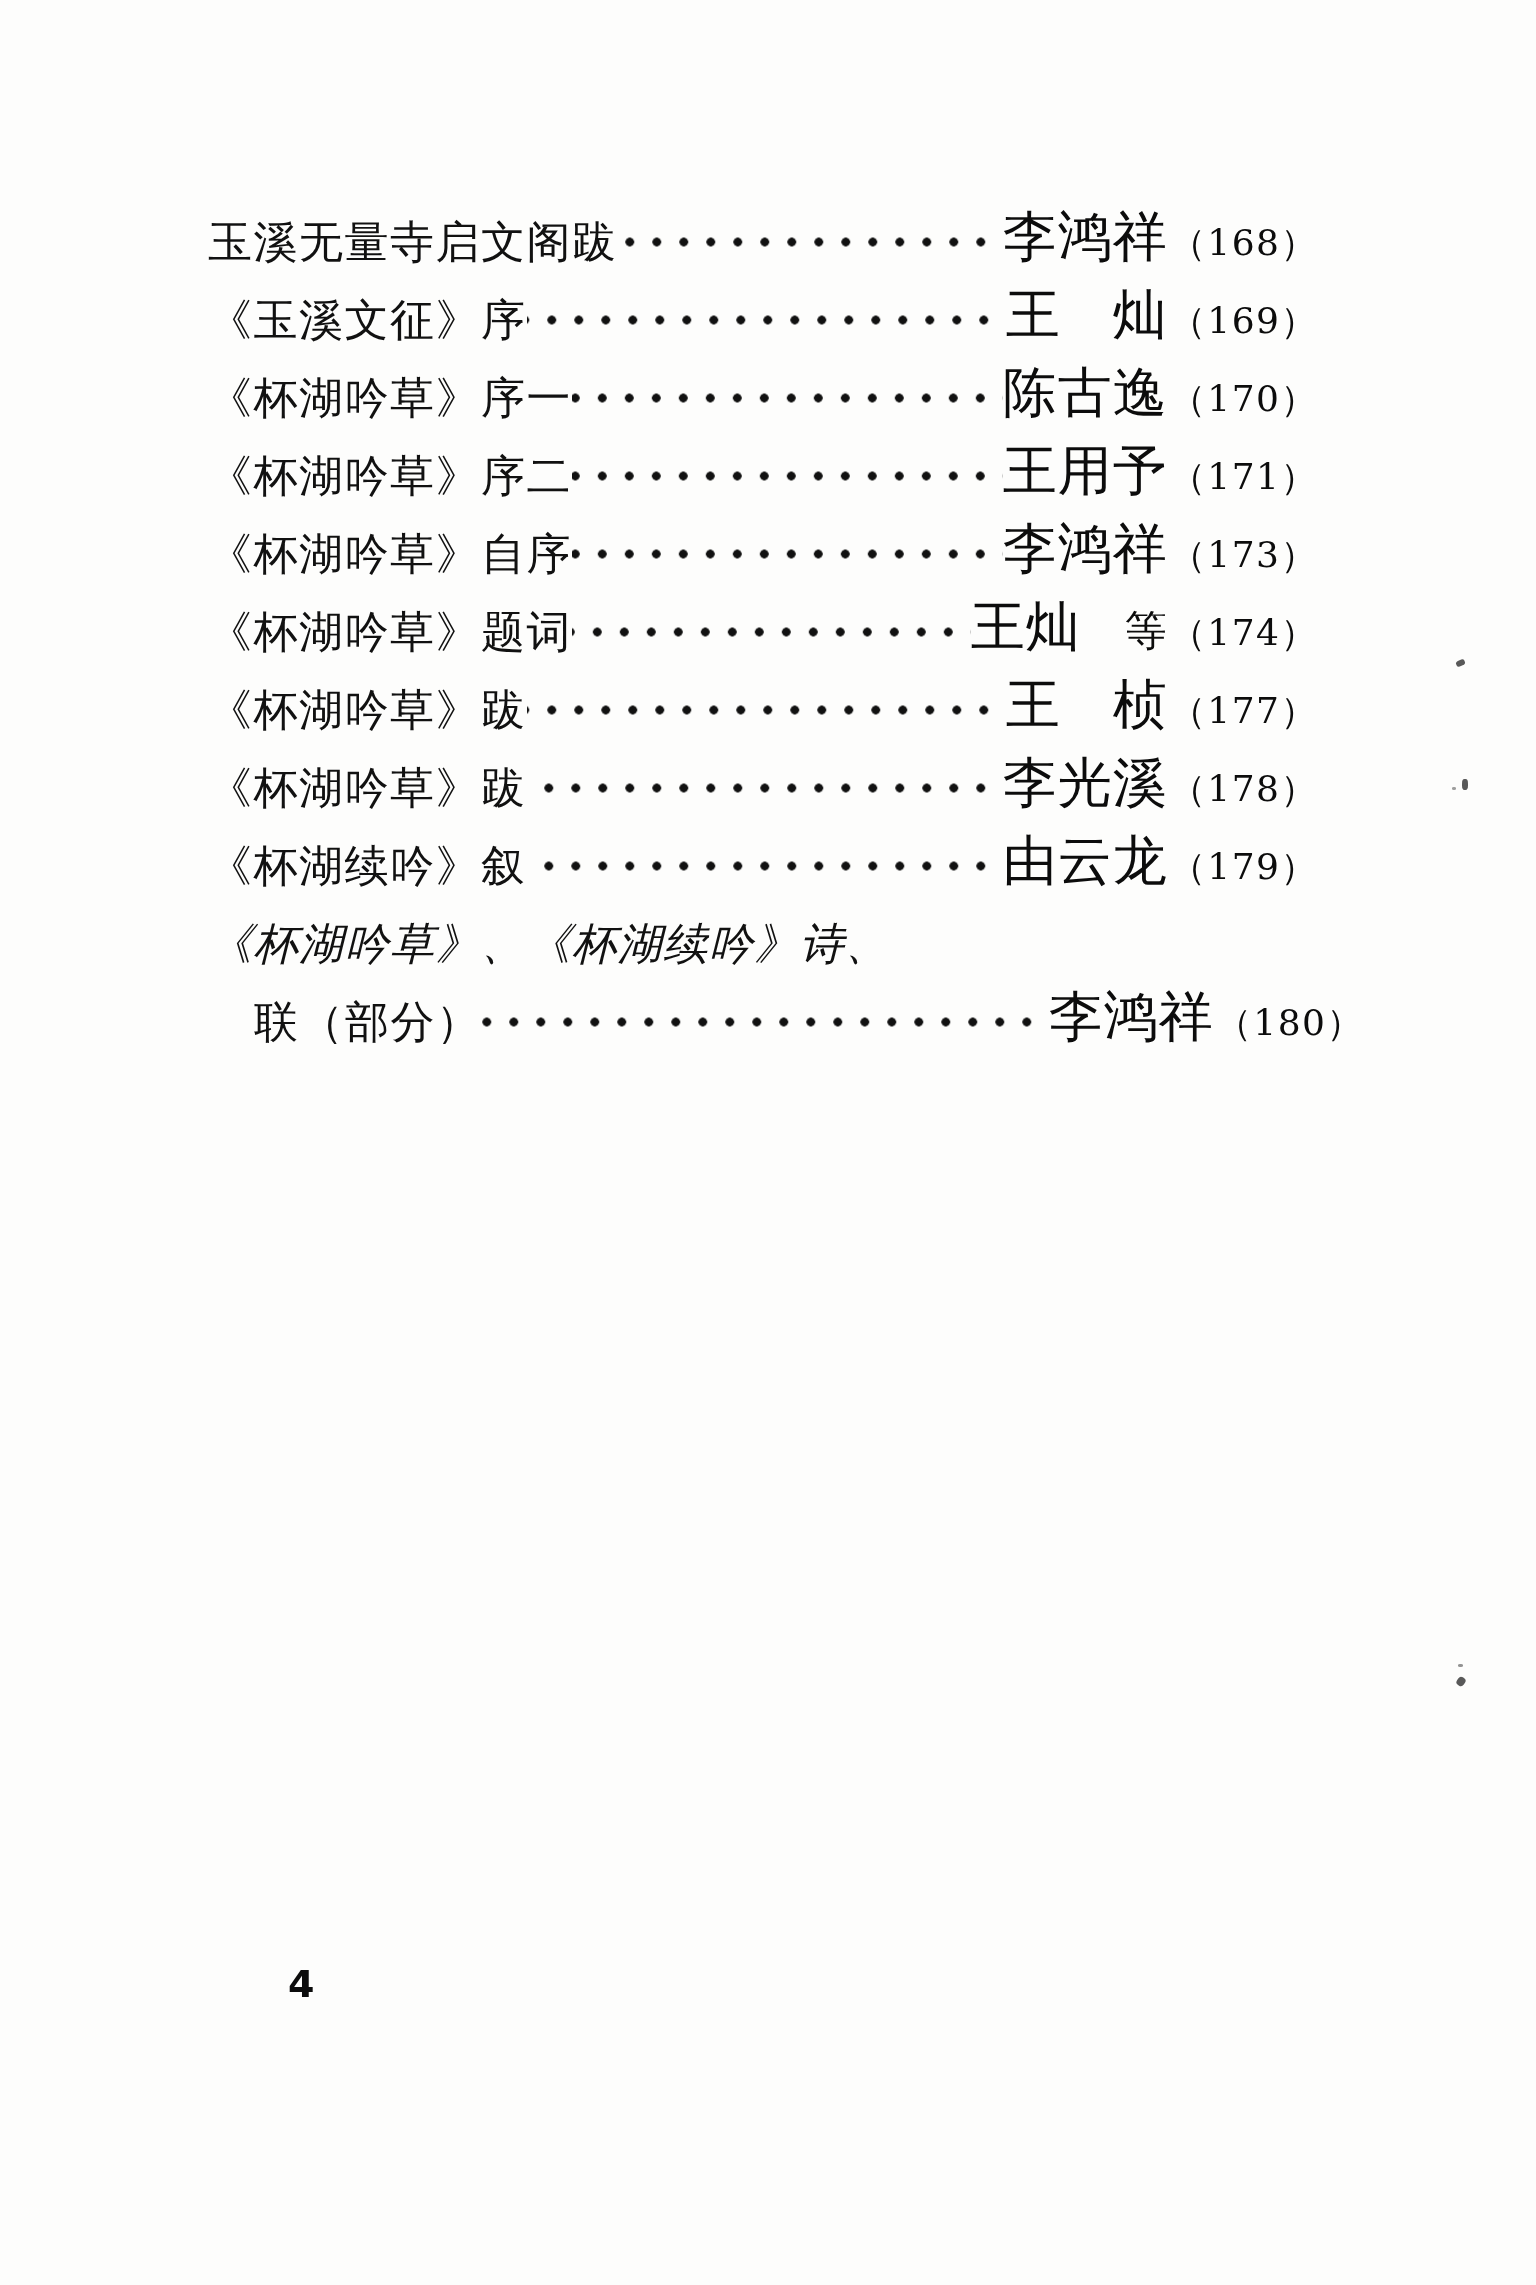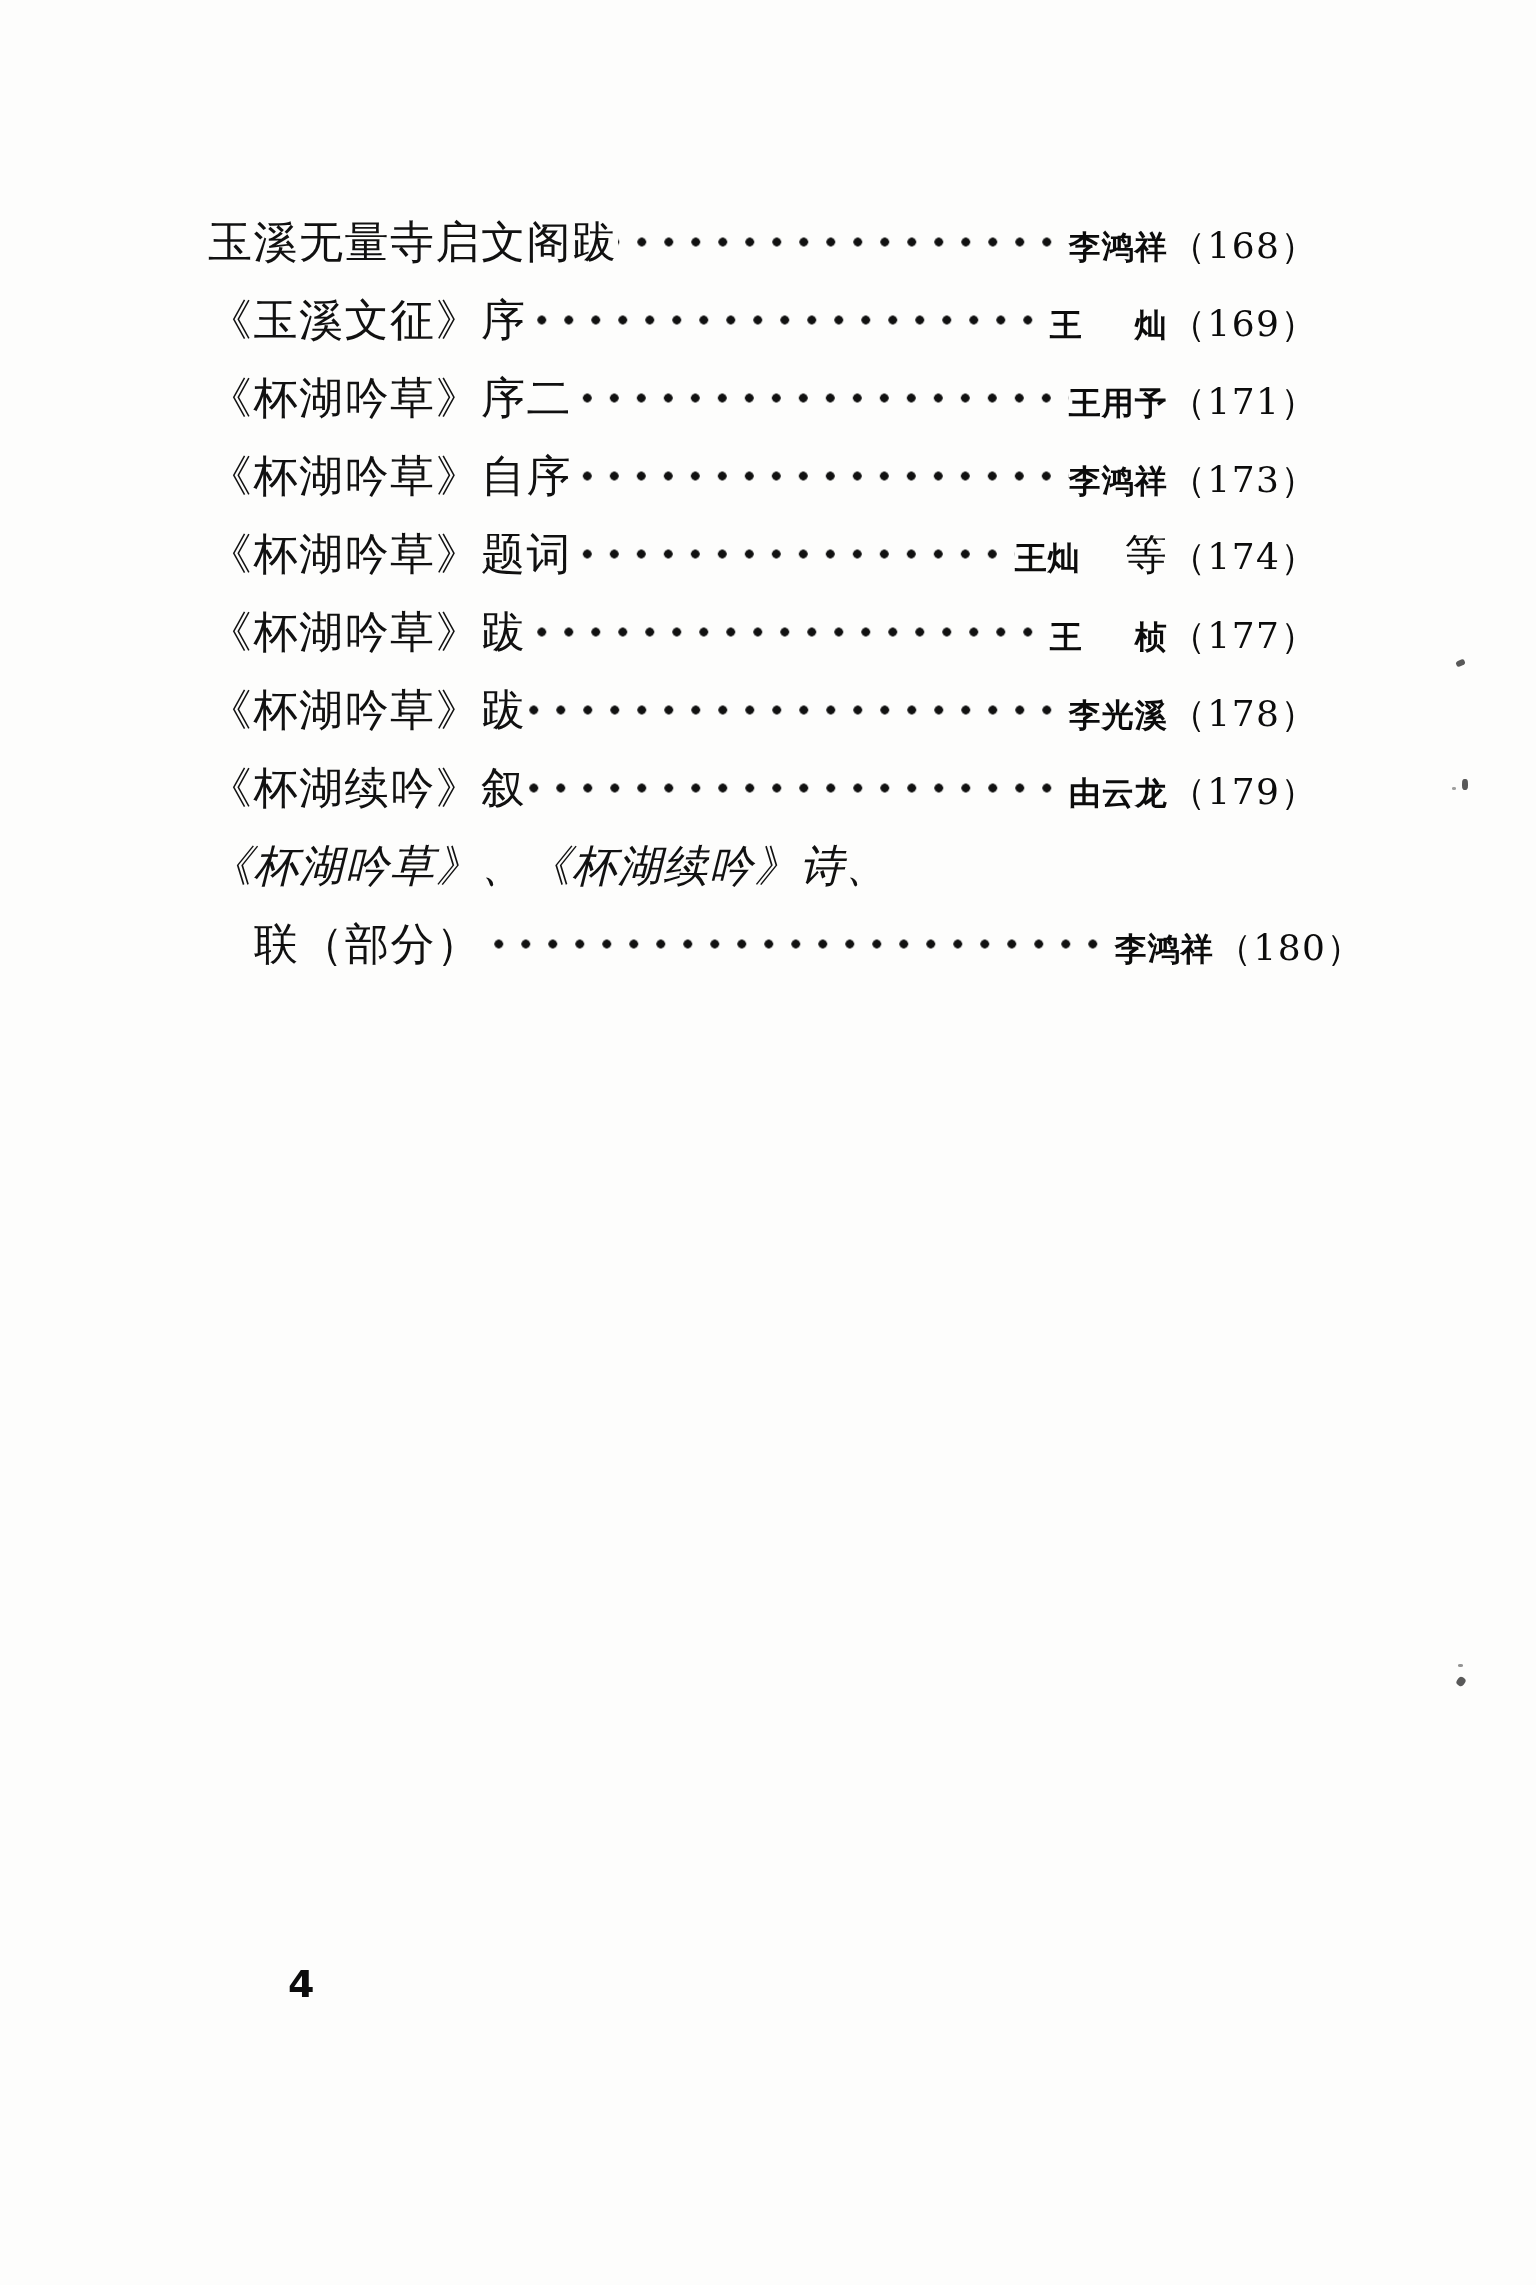--- a/index.html
+++ b/index.html
@@ -73,24 +73,24 @@
   .entry-tail {
     flex: 0 0 auto;
     display: flex;
     align-items: baseline;
     font-size: 44px;
     line-height: 1;
     color: #0c0c0c;
   }
 
   .author {
-    font-weight: 700;
+    font-weight: 400;
     letter-spacing: 1px;
     font-family: "DejaVu Sans", "Liberation Sans", sans-serif;
-    font-size: 32px;
+    font-size: 54px;
   }
 
   
   .author.spread {
     display: inline-block;
   }
   .author.spread .gap {
     display: inline-block;
     width: 52px;
   }
@@ -160,20 +160,28 @@
 
     <div class="toc-entry">
       <span class="entry-title">《玉溪文征》序</span>
       <span class="leader"></span>
       <span class="entry-tail">
         <span class="author spread"><span>王</span><span class="gap"></span><span>灿</span></span>
         <span class="pagenum">（169）</span>
       </span>
     </div>
 
+    <div class="toc-entry">
+      <span class="entry-title">《杯湖吟草》序一</span>
+      <span class="leader"></span>
+      <span class="entry-tail">
+        <span class="author">陈古逸</span>
+        <span class="pagenum">（170）</span>
+      </span>
+    </div>
 
     <div class="toc-entry">
       <span class="entry-title">《杯湖吟草》序二</span>
       <span class="leader"></span>
       <span class="entry-tail">
         <span class="author">王用予</span>
         <span class="pagenum">（171）</span>
       </span>
     </div>
 

